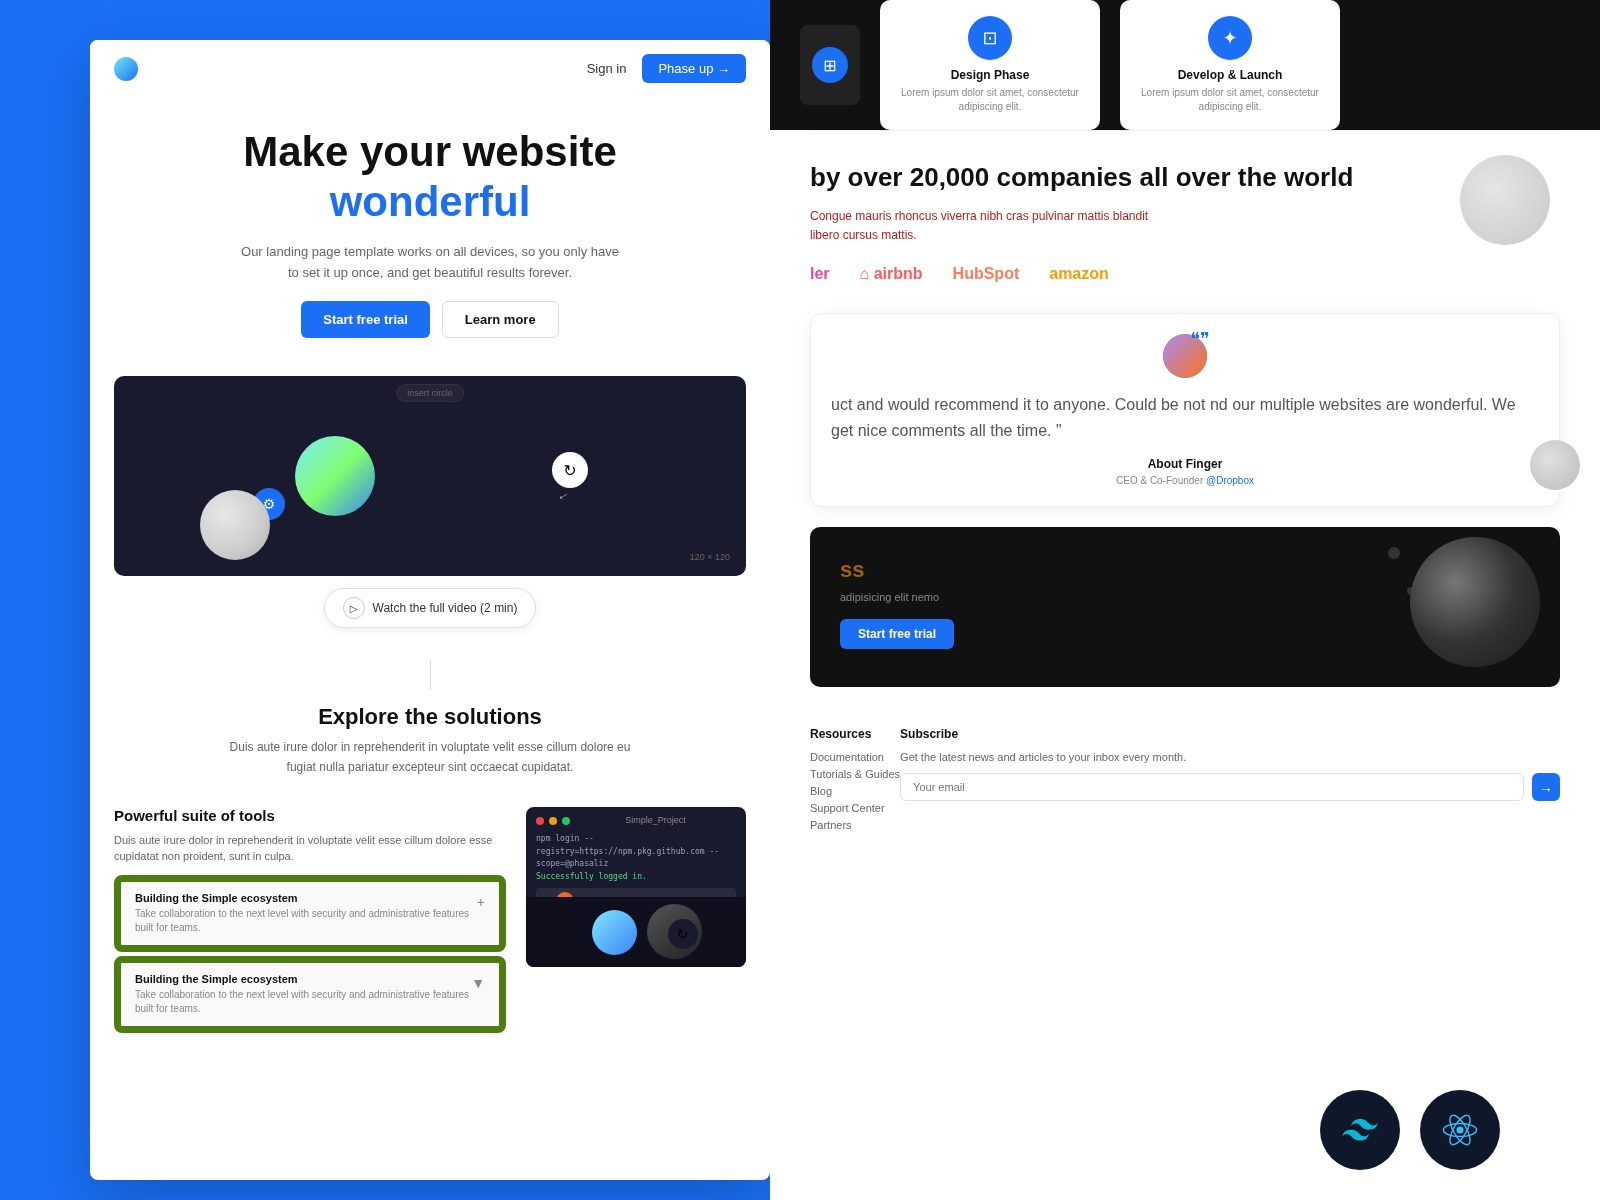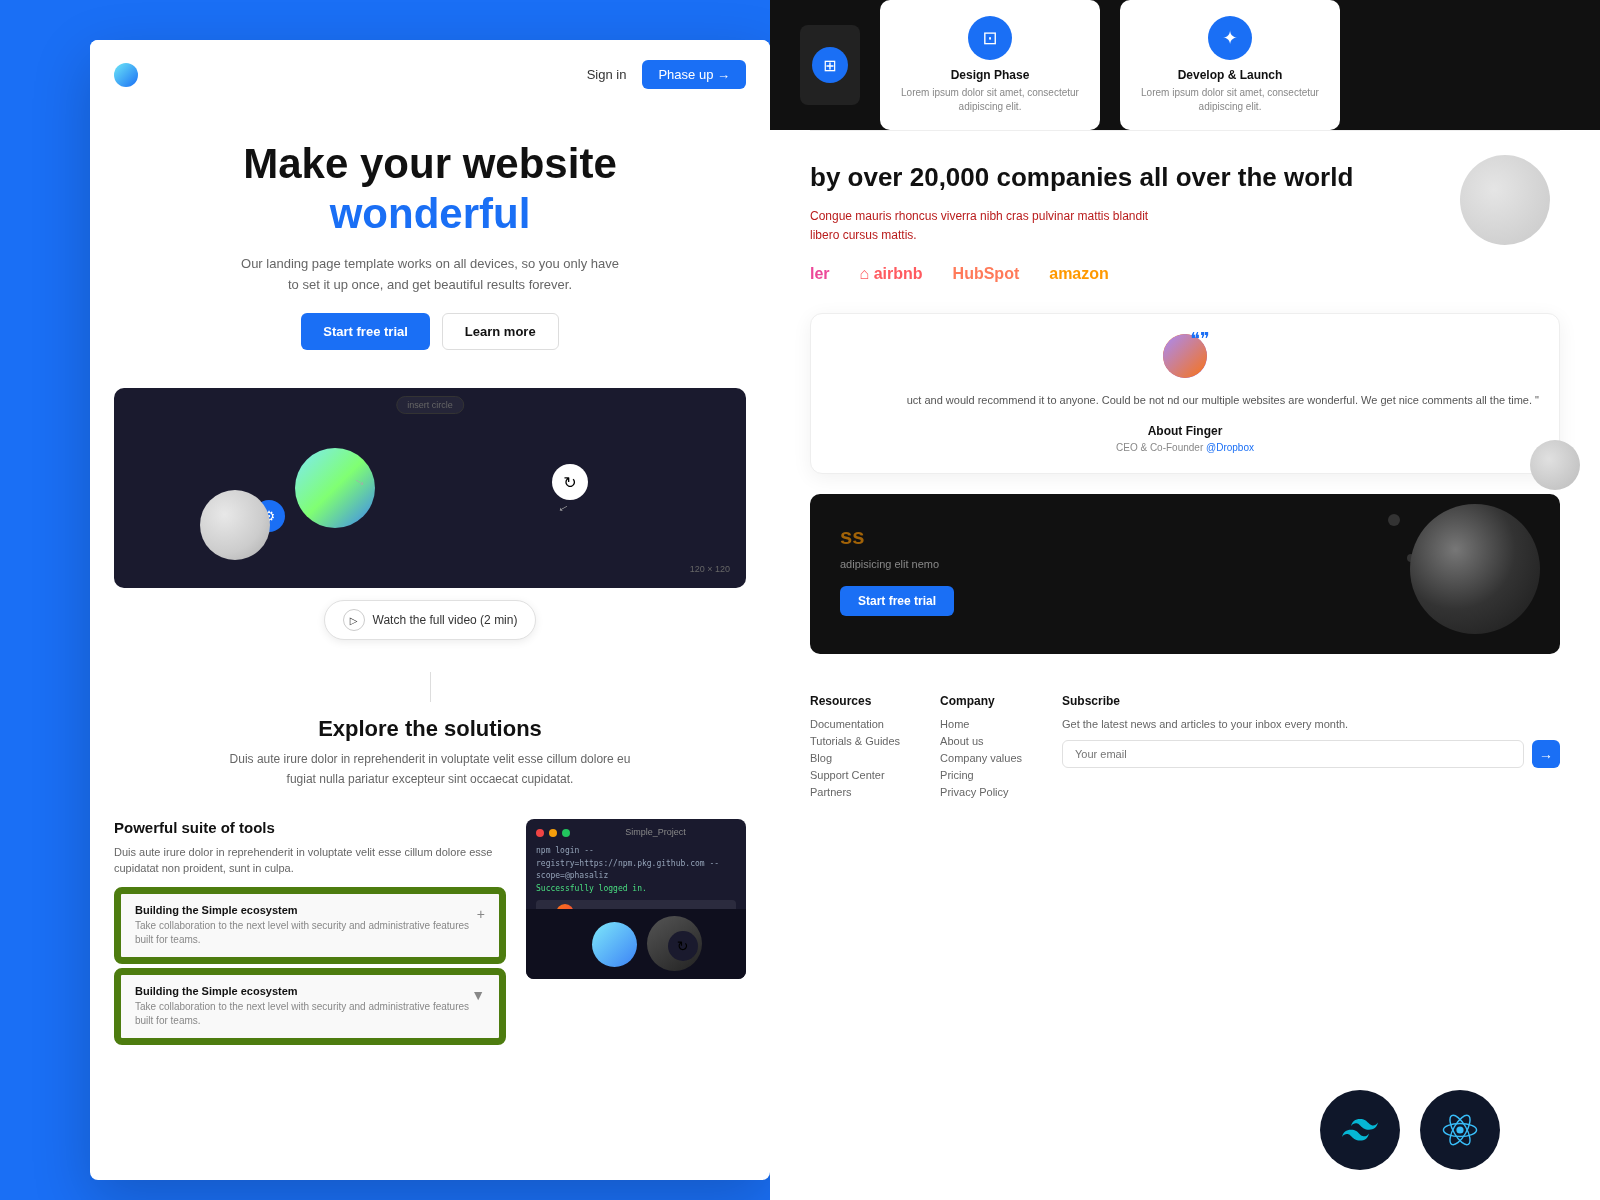--- a/index.html
+++ b/index.html
@@ -76,21 +76,21 @@
       font-size: 10px;
       color: #888;
       line-height: 1.4;
     }
 
     
     .nav-header {
       display: flex;
       align-items: center;
       justify-content: space-between;
-      padding: 20px 24px;
+      padding: 14px 24px;
       background: #fff;
     }
 
     .logo-dot {
       width: 24px;
       height: 24px;
       border-radius: 50%;
       background: linear-gradient(135deg, #6ee7f7 0%, #1a6ff5 100%);
     }
 
@@ -524,24 +524,24 @@
     .testimonial-card {
       background: #fff;
       border: 1px solid #eee;
       border-radius: 12px;
       padding: 20px;
       margin: 0 40px;
       box-shadow: 0 4px 20px rgba(0,0,0,0.06);
     }
 
     .testimonial-text {
-      font-size: 11px;
+      font-size: 16px;
       color: #555;
       line-height: 1.6;
-      text-align: right;
+      text-align: left;
     }
 
     .testimonial-author {
       margin-top: 14px;
       display: flex;
       align-items: center;
       justify-content: center;
       flex-direction: column;
       gap: 4px;
     }
@@ -633,21 +633,20 @@
       height: 8px;
       border-radius: 50%;
       background: #333;
     }
 
     
     .footer {
       background: #fff;
       padding: 20px 40px;
       display: flex;
-      gap: 40px;
     }
 
     .footer-col h4 {
       font-size: 12px;
       font-weight: 700;
       color: #111;
       margin-bottom: 10px;
     }
 
     .footer-col a {
@@ -938,28 +937,20 @@
 
   <div class="footer">
     <div class="footer-col">
       <h4>Resources</h4>
       <a>Documentation</a>
       <a>Tutorials &amp; Guides</a>
       <a>Blog</a>
       <a>Support Center</a>
       <a>Partners</a>
     </div>
-    <div class="footer-col">
-      <h4>Company</h4>
-      <a>Home</a>
-      <a>About us</a>
-      <a>Company values</a>
-      <a>Pricing</a>
-      <a>Privacy Policy</a>
-    </div>
     <div class="footer-col footer-subscribe">
       <h4>Subscribe</h4>
       <p>Get the latest news and articles to your inbox every month.</p>
       <div class="subscribe-input-row">
         <input class="subscribe-input" type="email" placeholder="Your email" style="">
         <div class="subscribe-arrow">→</div>
       </div>
     </div>
   </div>
 

